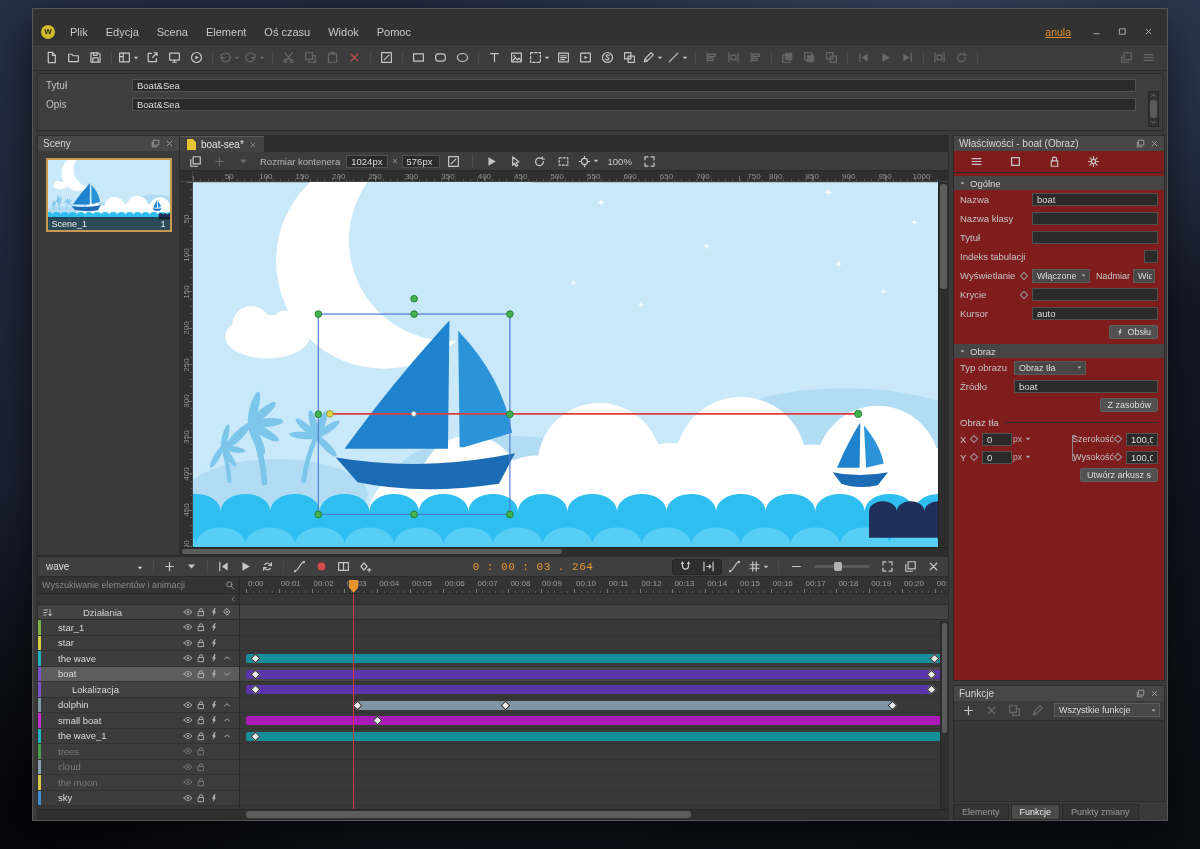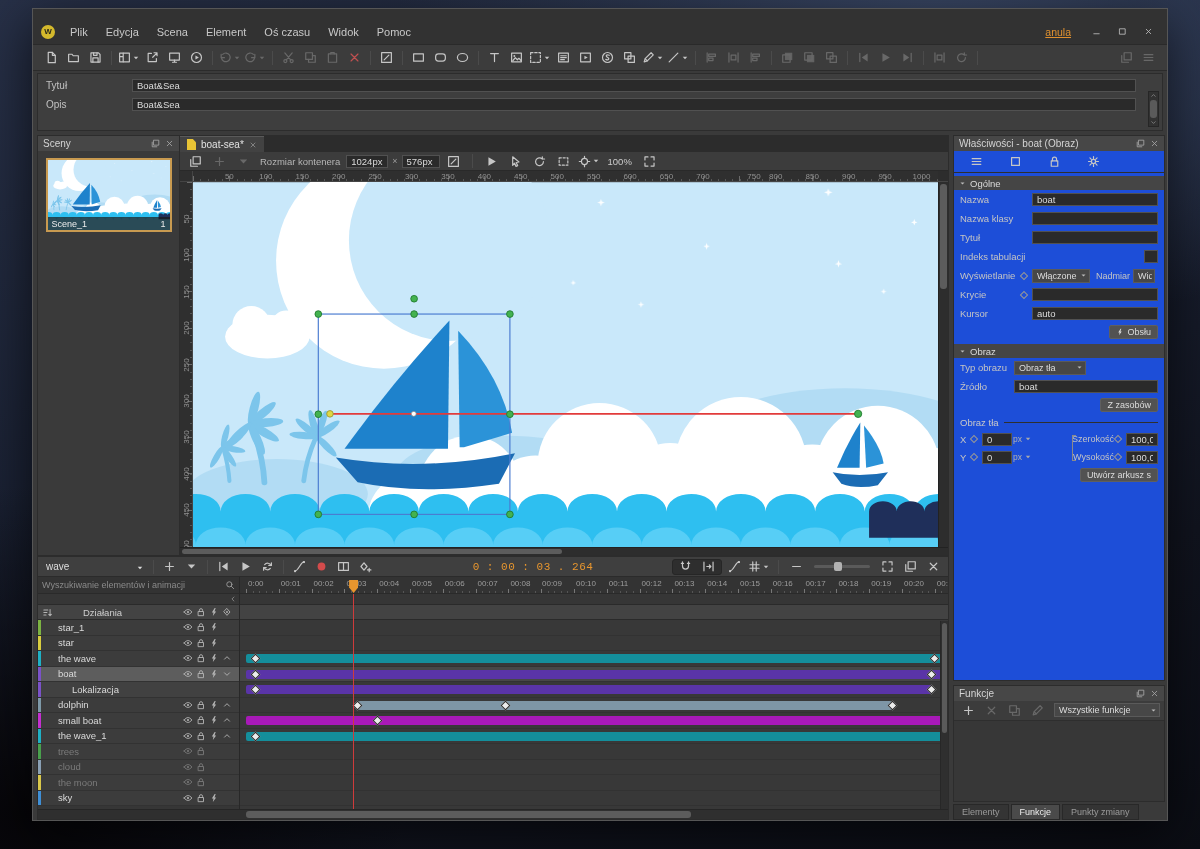--- a/index.html
+++ b/index.html
@@ -121,21 +121,21 @@
   .bar{position:absolute;top:3px;height:9px;border-radius:2px}
   .kf{position:absolute;top:4px;width:7px;height:7px;background:#ececec;border:1px solid #2a2a2a;transform:rotate(45deg);z-index:3}
   .playhead-line{position:absolute;top:17px;bottom:0;width:1px;background:#cf3b3b;z-index:6}
   .playhead-cap{position:absolute;top:3px;width:9px;height:13px;background:#e8962e;clip-path:polygon(0 0,100% 0,100% 58%,50% 100%,0 58%);z-index:7}
   .track-vscroll{position:absolute;right:0;top:44px;bottom:0;width:8px;background:#2f2f2f;border-left:1px solid #272727;z-index:8}
   .track-vscroll .vt{position:absolute;left:1px;width:5px;top:2px;height:110px;background:#5a5a5a;border-radius:3px}
   .tl-hscroll{height:10px;background:#2f2f2f;border-top:1px solid #262626;position:relative;flex-shrink:0}
   .tl-hthumb{position:absolute;top:1px;height:7px;left:208px;width:445px;background:#5c5c5c;border-radius:3px}
   
   .right-dock{width:212px;display:flex;flex-direction:column}
-  .props-panel{height:549px;background:#1d4ed8;border:1px solid #2c2c2c;display:flex;flex-direction:column}
+  .props-panel{height:549px;background:#7f1d1d;border:1px solid #2c2c2c;display:flex;flex-direction:column}
   .prop-tabs{height:22px;display:flex;align-items:center;gap:18px;padding:0 12px;border-bottom:1px solid #2e2e2e;color:#bdbdbd}
   .section-hdr{height:14px;background:#454545;display:flex;align-items:center;gap:4px;padding:0 5px;font-size:9.5px;color:#dadada;margin-top:3px}
   .section-hdr .icw{width:7px;height:7px;color:#bbb}
   .prow{display:flex;align-items:center;height:19px;padding:0 6px;font-size:9.5px;color:#c4c4c4}
   .plabel{width:72px;flex-shrink:0}
   .prow .inp{flex:1;min-width:0}
   .pselect{height:14px;background:#474747;border:1px solid #5a5a5a;display:flex;align-items:center;font-size:9px;color:#dddddd;padding:0 2px 0 4px;gap:2px}
   .pselect .icw{width:7px;height:7px;color:#bbb}
   .kdiamond{width:6px;height:6px;border:1px solid #979797;transform:rotate(45deg);margin:0 5px 0 1px;flex-shrink:0}
   .pbtn{height:14px;background:#525252;border:1px solid #5f5f5f;color:#dcdcdc;font-size:9px;padding:0 6px;display:inline-flex;align-items:center;gap:3px;border-radius:2px}

